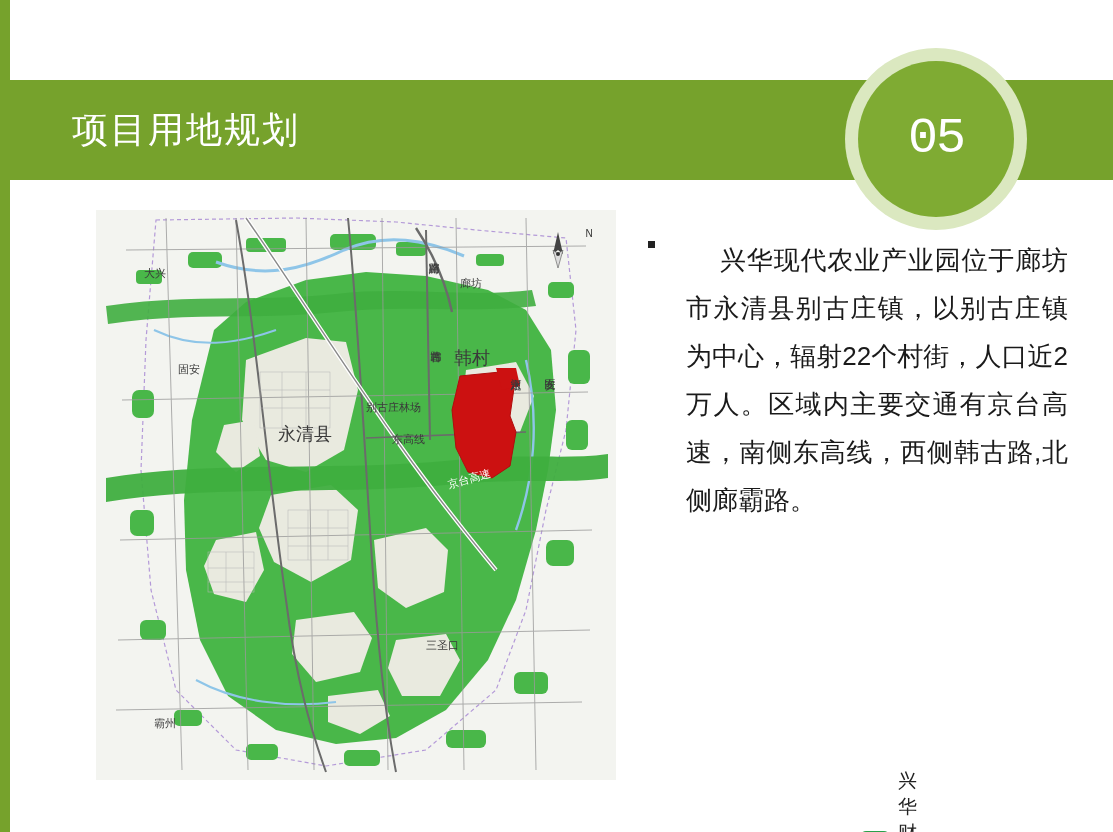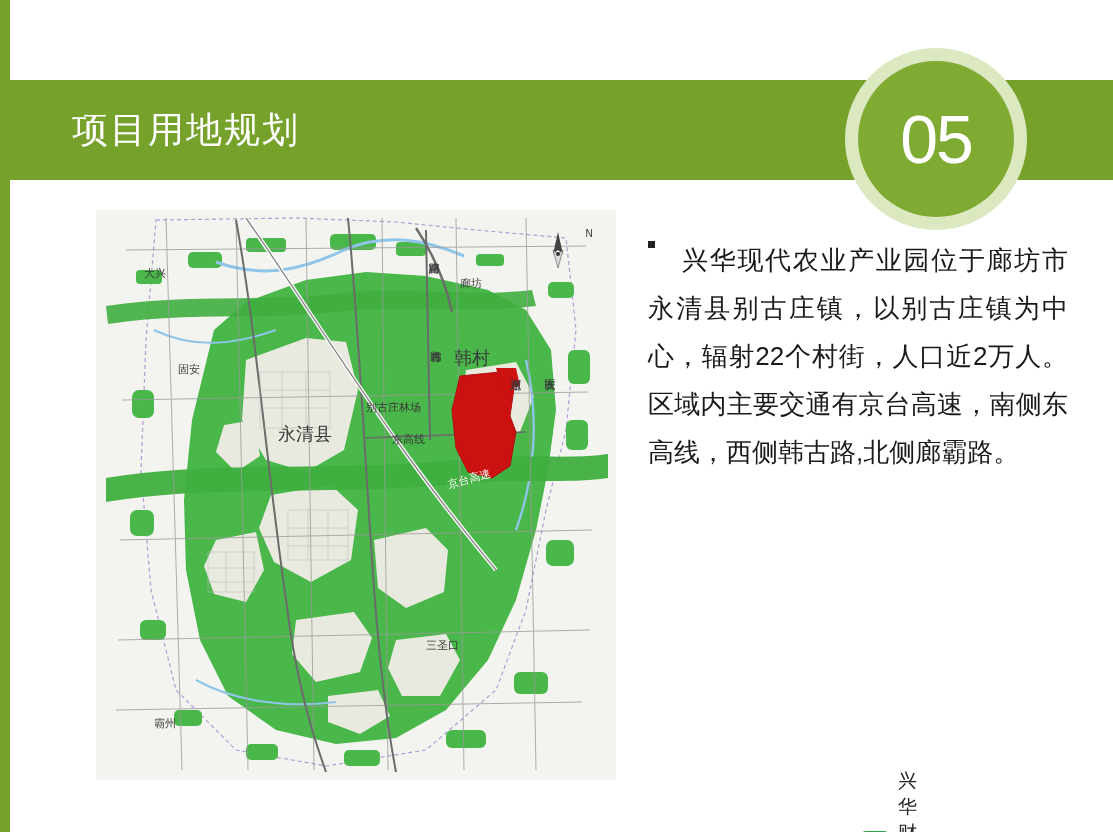--- a/index.html
+++ b/index.html
@@ -65,22 +65,22 @@
     width: 156px;
     height: 156px;
     border-radius: 50%;
     background: #7fab33;
     display: flex;
     align-items: center;
     justify-content: center;
   }
   .badge-number {
     color: #ffffff;
-    font-size: 68px;
-    font-family: Liberation Sans, sans-serif;
+    font-size: 50px;
+    font-family: Liberation Mono, monospace;
     letter-spacing: -2px;
     line-height: 1;
   }
   
   .map-wrap {
     position: absolute;
     left: 96px;
     top: 210px;
     width: 520px;
     height: 570px;
@@ -127,20 +127,21 @@
   }
   .para-text {
     display: block;
     padding-left: 0;
     font-size: 26px;
     line-height: 48px;
     color: #1a1a1a;
     text-align: justify;
     font-family: "Liberation Sans", sans-serif;
     text-indent: 34px;
+    margin-left: 38px;
   }
   .para2 .para-text { text-indent: 62px; }
   
   .footer-logo {
     position: absolute;
     left: 860px;
     top: 768px;
     display: flex;
     align-items: center;
     gap: 8px;

